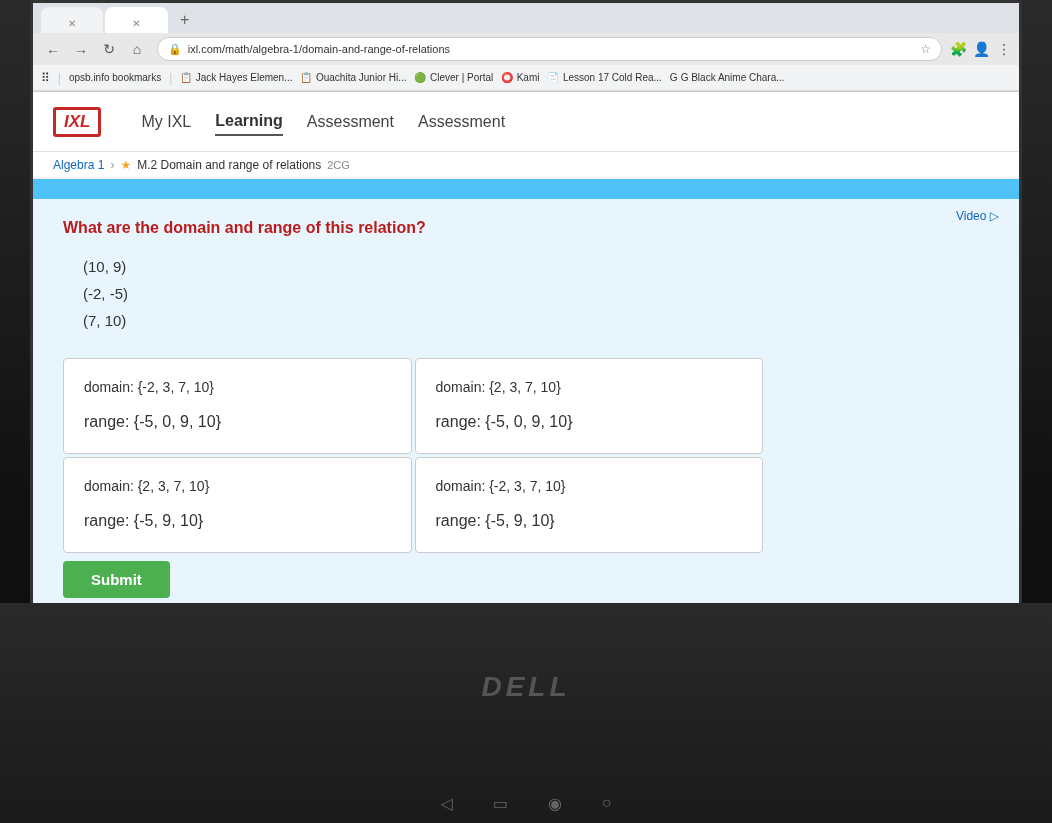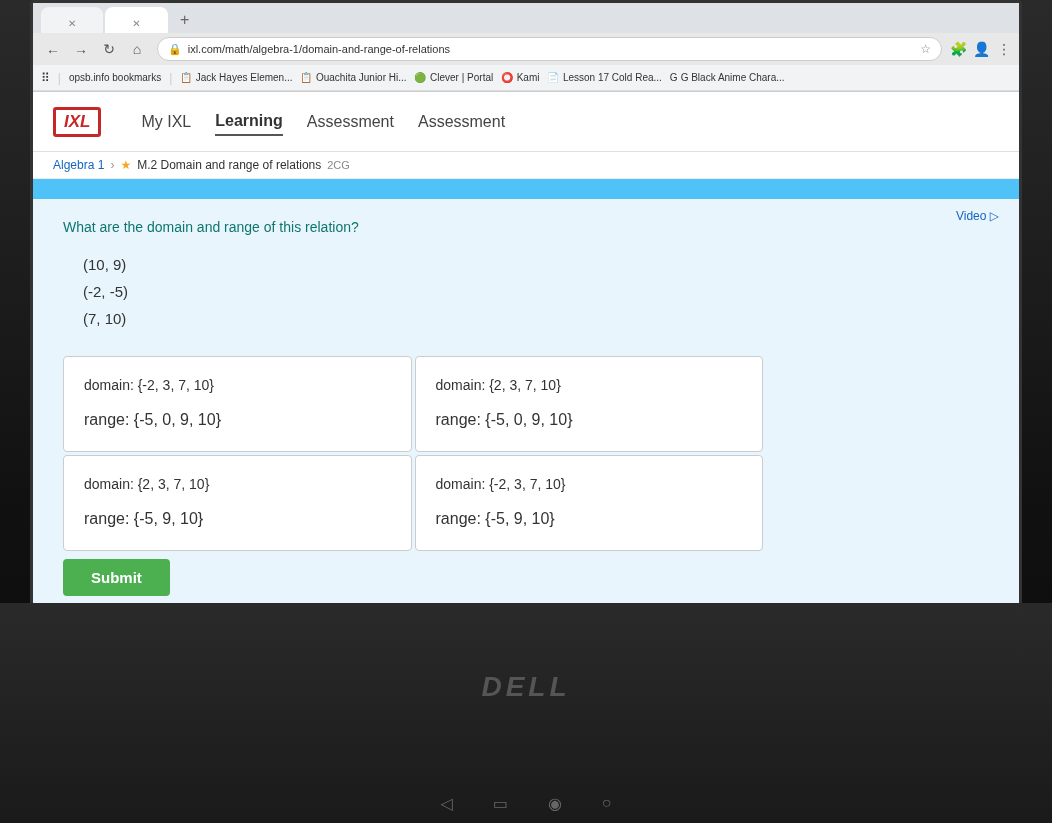--- a/index.html
+++ b/index.html
@@ -255,24 +255,24 @@
     .video-link {
       position: absolute;
       top: 10px;
       right: 20px;
       font-size: 12px;
       color: #1565c0;
       cursor: pointer;
     }
 
     .question-text {
-      font-size: 14px;
-      color: #0f766e;
+      font-size: 16px;
+      color: #b91c1c;
       margin-bottom: 16px;
-      font-weight: normal;
+      font-weight: bold;
     }
 
     .relation-list {
       margin-left: 20px;
       margin-bottom: 24px;
       line-height: 1.8;
       font-size: 15px;
       color: #333;
     }
 

